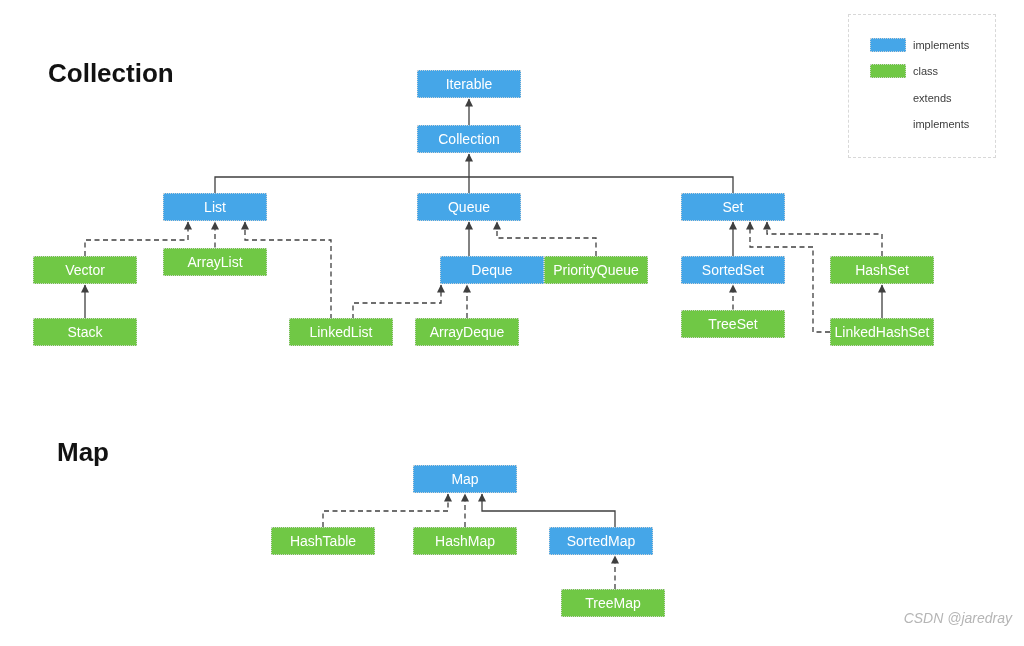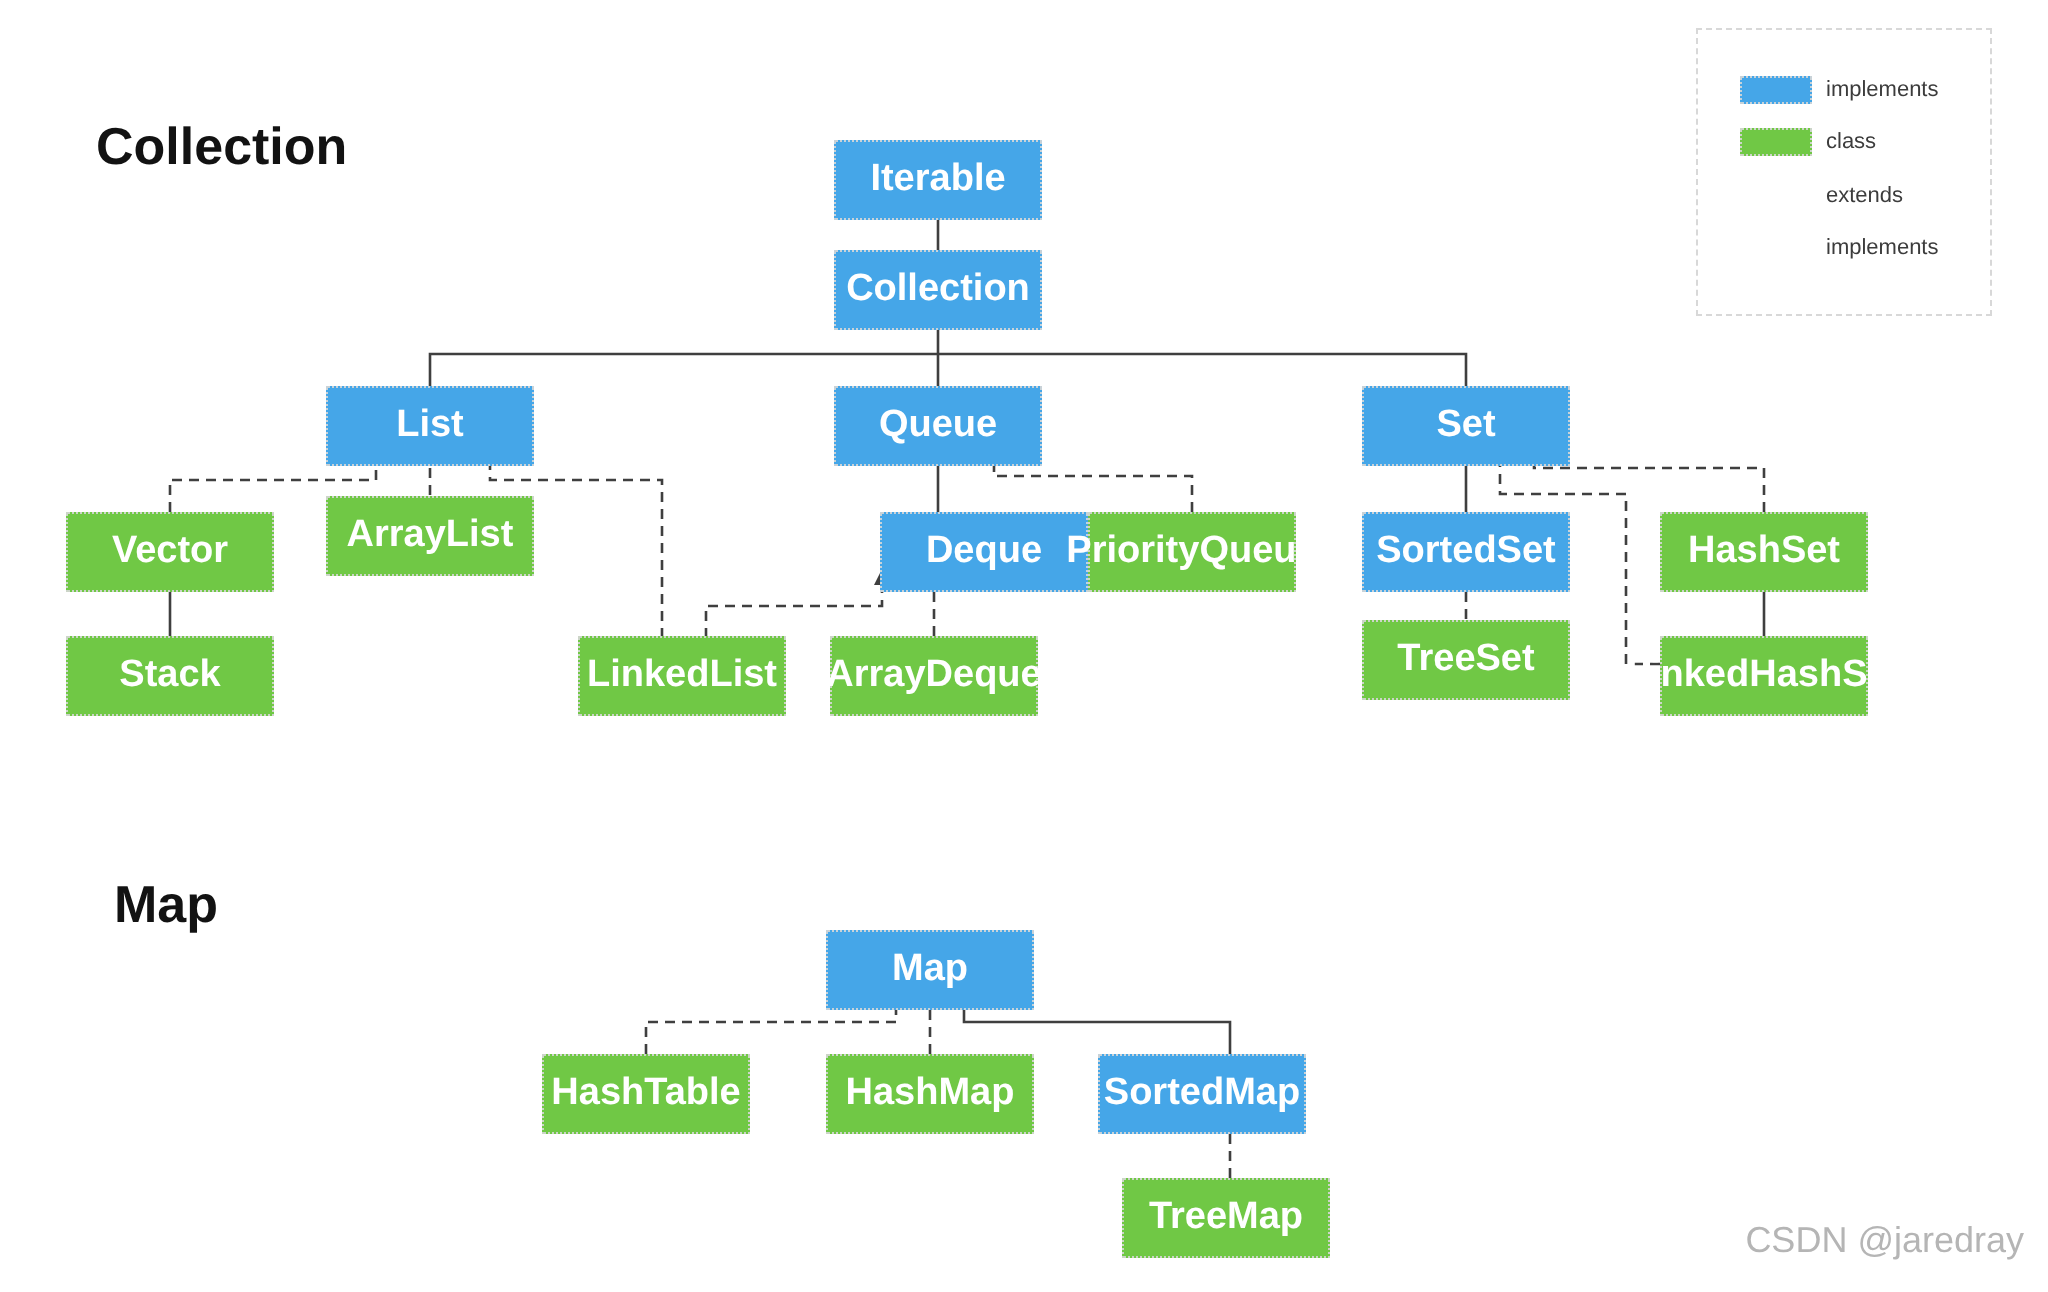--- a/index.html
+++ b/index.html
@@ -4,41 +4,41 @@
 <style>
   html,body{margin:0;padding:0;}
   body{
     width:1024px;height:646px;position:relative;background:#ffffff;
     font-family:"Liberation Sans", sans-serif;overflow:hidden;
   }
   .section-title{
     position:absolute;font-size:26px;font-weight:700;color:#121212;letter-spacing:0;
   }
   .node{
-    position:absolute;width:104px;height:40px;box-sizing:border-box;
+    position:absolute;width:104px;height:28px;box-sizing:border-box;
     display:flex;align-items:center;justify-content:center;
-    color:#ffffff;font-size:19px;font-weight:700;
+    color:#ffffff;font-size:14px;font-weight:400;
     border:1px dotted rgba(215,215,215,0.9);
   }
   .node.interface{background:var(--interface-fill,#45a6e8);}
   .node.class{background:var(--class-fill,#70c845);}
   svg.edges{position:absolute;left:0;top:0;pointer-events:none;}
   .edge{fill:none;stroke:var(--line,#3f3f3f);stroke-width:1.3px;}
   .edge.dashed{stroke-dasharray:5 3.5;}
   .arrowhead{fill:var(--line,#3f3f3f);}
   .legend{
     position:absolute;left:848px;top:14px;width:148px;height:144px;
     box-sizing:border-box;border:1px dashed #d8d8d8;background:#fff;
   }
   .legend .swatch{position:absolute;left:21px;width:36px;height:14px;border:1px dotted rgba(215,215,215,0.9);box-sizing:border-box;}
   .legend .swatch.interface{background:var(--interface-fill,#45a6e8);}
   .legend .swatch.class{background:var(--class-fill,#70c845);}
   .legend .lbl{position:absolute;left:64px;font-size:11px;color:#3c3c3c;line-height:14px;}
   .watermark{
-    position:absolute;right:12px;top:610px;font-size:18px;color:#b5b5b5;
+    position:absolute;right:12px;top:610px;font-size:14px;color:#b5b5b5;font-style:italic;
   }
 </style>
 </head>
 <body>
 
 <svg class="edges" width="1024" height="646" viewBox="0 0 1024 646">
   <defs>
     <marker id="arw" markerWidth="9" markerHeight="9" refX="7.5" refY="4" orient="auto" markerUnits="userSpaceOnUse">
       <path d="M0,0 L8,4 L0,8 Z" class="arrowhead"></path>
     </marker>

